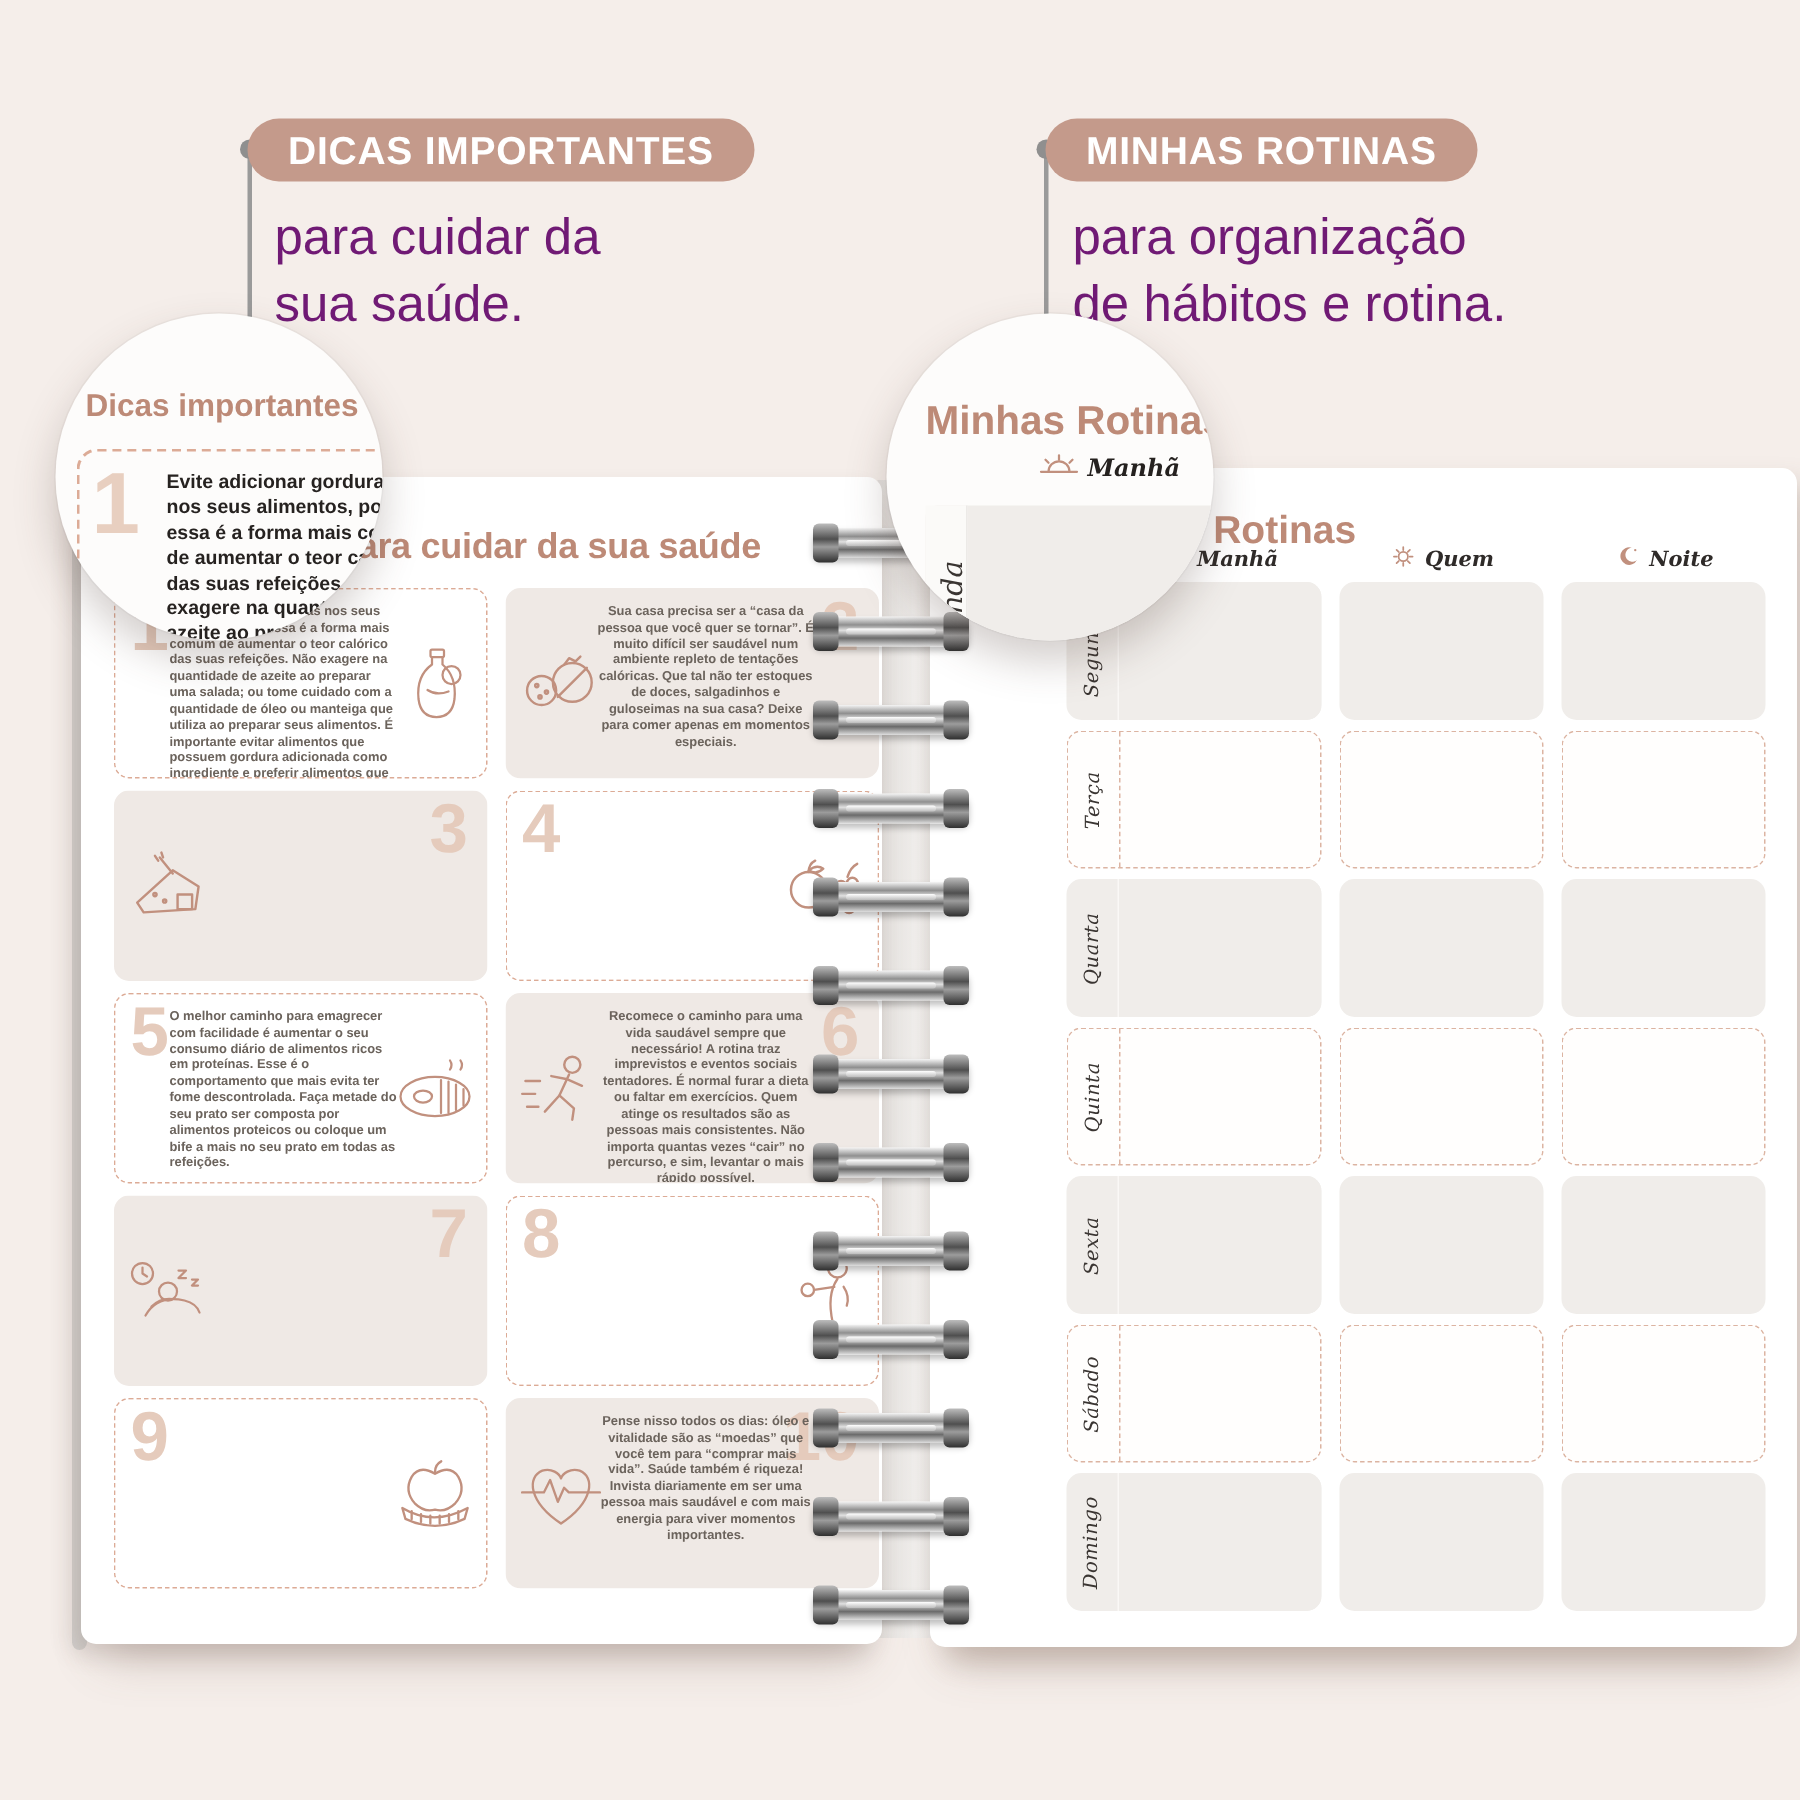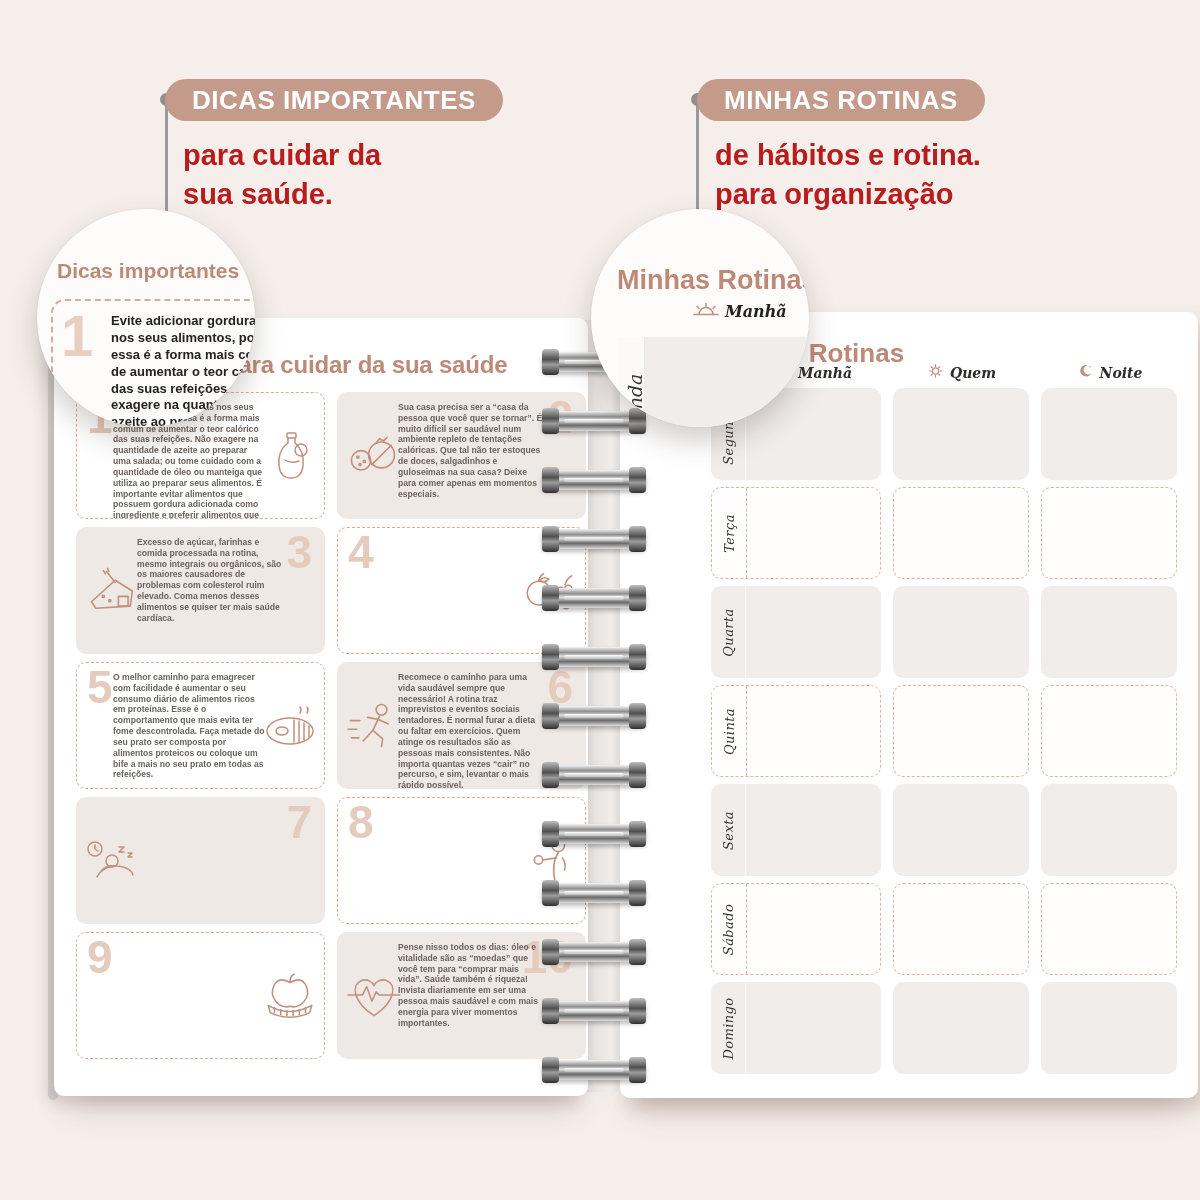--- a/index.html
+++ b/index.html
@@ -4,21 +4,21 @@
 <style>
   html,body{margin:0;padding:0;}
   body{width:1200px;height:1200px;position:relative;overflow:hidden;
        font-family:"Liberation Sans",sans-serif;background:#f5eeea;}
   .stage{position:absolute;inset:0;}
 
   
   .pill{position:absolute;height:42px;border-radius:24px;background:#c49a8b;
         color:#fff;font-weight:bold;font-size:26px;letter-spacing:.5px;
         display:flex;align-items:center;padding:0 27px;z-index:4;}
-  .subtitle{position:absolute;font-size:29px;font-weight:bold;color:#b91c1c;
+  .subtitle{position:absolute;font-size:34px;font-weight:normal;color:#701a75;
             line-height:1.33;z-index:4;}
   .conn-dot{position:absolute;width:13px;height:13px;border-radius:50%;
             background:#8f8f8f;z-index:3;}
   .conn-line{position:absolute;width:3px;height:152px;background:#9a9a9a;z-index:2;}
 
   
   .notebook{position:absolute;left:48px;top:308px;width:1102px;height:792px;z-index:1;}
   .page{position:absolute;background:#ffffff;border-radius:10px;}
   .page-left{left:6px;top:10px;width:534px;height:778px;
              box-shadow:-7px 8px 14px rgba(90,70,60,.16), 0 22px 30px -14px rgba(120,90,75,.3);}
@@ -51,21 +51,21 @@
   .tip-card{position:relative;border-radius:10px;overflow:hidden;}
   .tip-card.dashed{background:#fff;border:1.5px dashed #dcab96;}
   .tip-card.solid{background:#efe9e5;border:1.5px solid transparent;}
   .tip-num{position:absolute;top:0;font-size:46px;font-weight:bold;line-height:1.05;
            color:#e5cbbc;z-index:0;}
   .tip-num.nleft{left:10px;}
   .tip-num.nright{right:12px;}
   .tip-text{position:relative;z-index:1;font-size:8.6px;font-weight:bold;color:#6b635c;
             line-height:1.26;padding-top:9px;}
   .tip-card.dashed .tip-text{padding-left:36px;padding-right:58px;text-align:left;}
-  .tip-card.solid  .tip-text{padding-left:60px;padding-right:42px;text-align:left;}
+  .tip-card.solid  .tip-text{padding-left:60px;padding-right:42px;text-align:center;}
   .tip-icon{position:absolute;top:50%;transform:translateY(-50%);width:56px;height:52px;z-index:0;}
   .tip-icon.ileft{left:8px;}
   .tip-icon.iright{right:6px;}
   .tip-icon svg{width:100%;height:100%;}
 
   
   .routines-title{position:absolute;left:92px;top:26px;font-size:26px;font-weight:bold;
                   color:#bd8a77;}
   .col-heads{position:absolute;left:125px;top:52px;width:432px;display:flex;gap:12px;}
   .col-head{width:136px;display:flex;align-items:center;justify-content:center;gap:5px;
@@ -118,22 +118,22 @@
   <div class="conn-dot" style="left:691px;top:93px;"></div>
 
   <div class="pill" style="left:165px;top:79px;">DICAS IMPORTANTES</div>
   <div class="subtitle" style="left:183px;top:136px;">
     <div>para cuidar da</div>
     <div>sua saúde.</div>
   </div>
 
   <div class="pill" style="left:697px;top:79px;">MINHAS ROTINAS</div>
   <div class="subtitle" style="left:715px;top:136px;">
+    <div>para organização</div>
     <div>de hábitos e rotina.</div>
-    <div>para organização</div>
   </div>
 
   <div class="notebook">
     <div class="spine"></div>
 
     <div class="page page-left">
       <div class="tips-header">para cuidar da sua saúde</div>
       <div class="tips-grid" id="tips-grid">
           <div class="tip-card dashed">
             <div class="tip-num nleft">1</div>
@@ -161,21 +161,20 @@
           <div class="tip-card solid">
             <div class="tip-num nright">3</div>
             <div class="tip-icon ileft"><svg viewBox="0 0 52 44" fill="none" stroke="#c1907e" stroke-width="1.5" stroke-linecap="round" stroke-linejoin="round">
                 <path d="M6 32 L28 12 L44 22 L42 36 L10 38 Z"></path>
                 <rect x="31" y="27" width="9" height="9"></rect>
                 <line x1="20" y1="4" x2="28" y2="14"></line>
                 <path d="M17 3 l2 3 M21 1 l1 3"></path>
                 <circle cx="17" cy="27" r="1"></circle>
                 <circle cx="23" cy="31" r="1"></circle>
               </svg></div>
-            <div class="tip-text">Excesso de açúcar, farinhas e comida processada na rotina, mesmo integrais ou orgânicos, são os maiores causadores de problemas com colesterol ruim elevado. Coma menos desses alimentos se quiser ter mais saúde cardíaca.</div>
           </div>
           <div class="tip-card dashed">
             <div class="tip-num nleft">4</div>
             <div class="tip-icon iright"><svg viewBox="0 0 52 44" fill="none" stroke="#c1907e" stroke-width="1.5" stroke-linecap="round" stroke-linejoin="round">
                 <circle cx="15" cy="24" r="11"></circle>
                 <path d="M15 13 q0 -5 4 -7"></path>
                 <path d="M15 12 q5 -4 9 -1 q-4 4 -9 1"></path>
                 <circle cx="35" cy="22" r="3.4"></circle>
                 <circle cx="42" cy="20" r="3.4"></circle>
                 <circle cx="37" cy="29" r="3.4"></circle>

